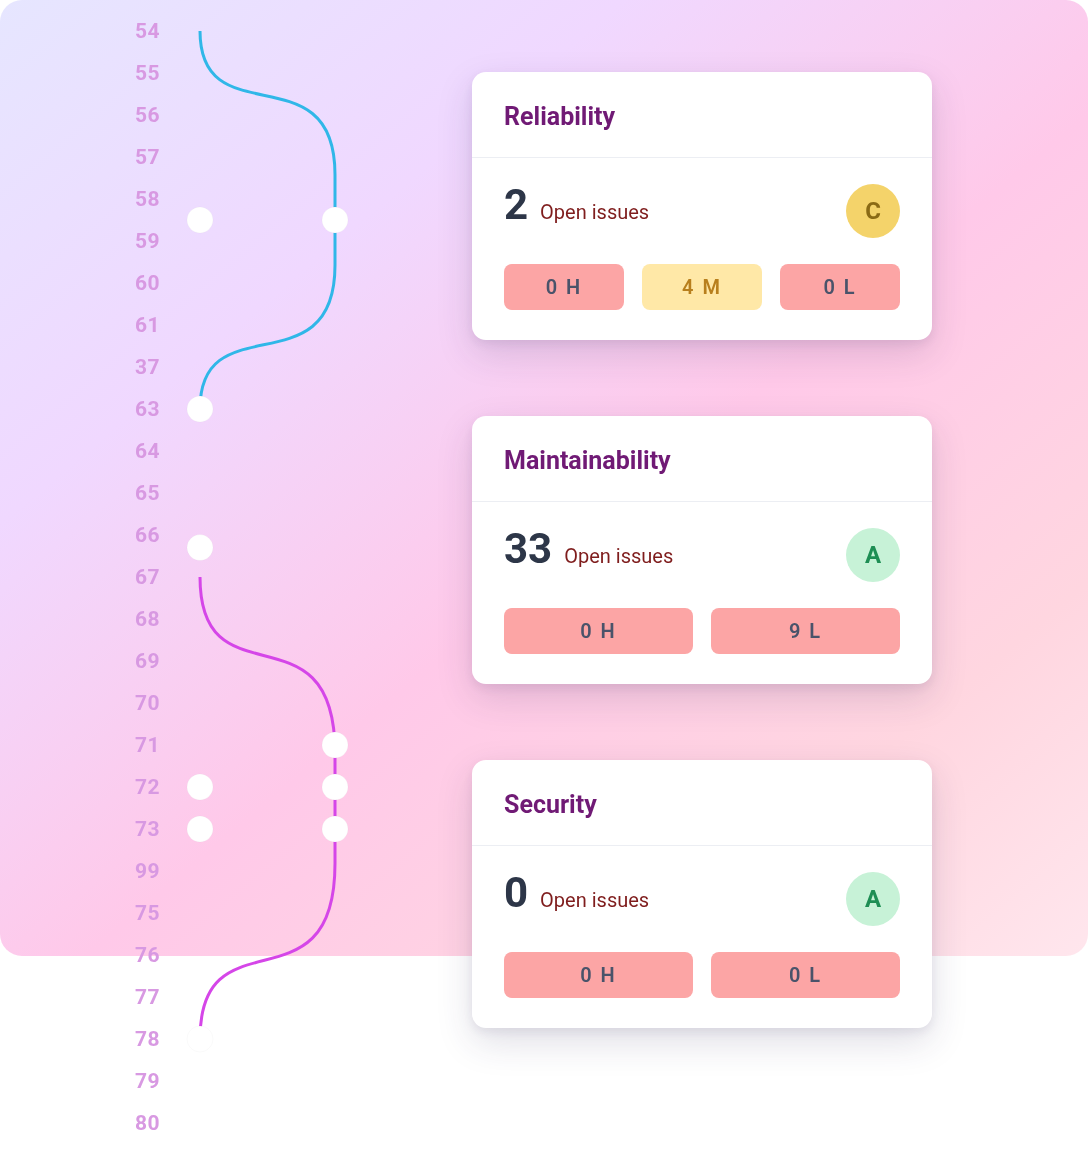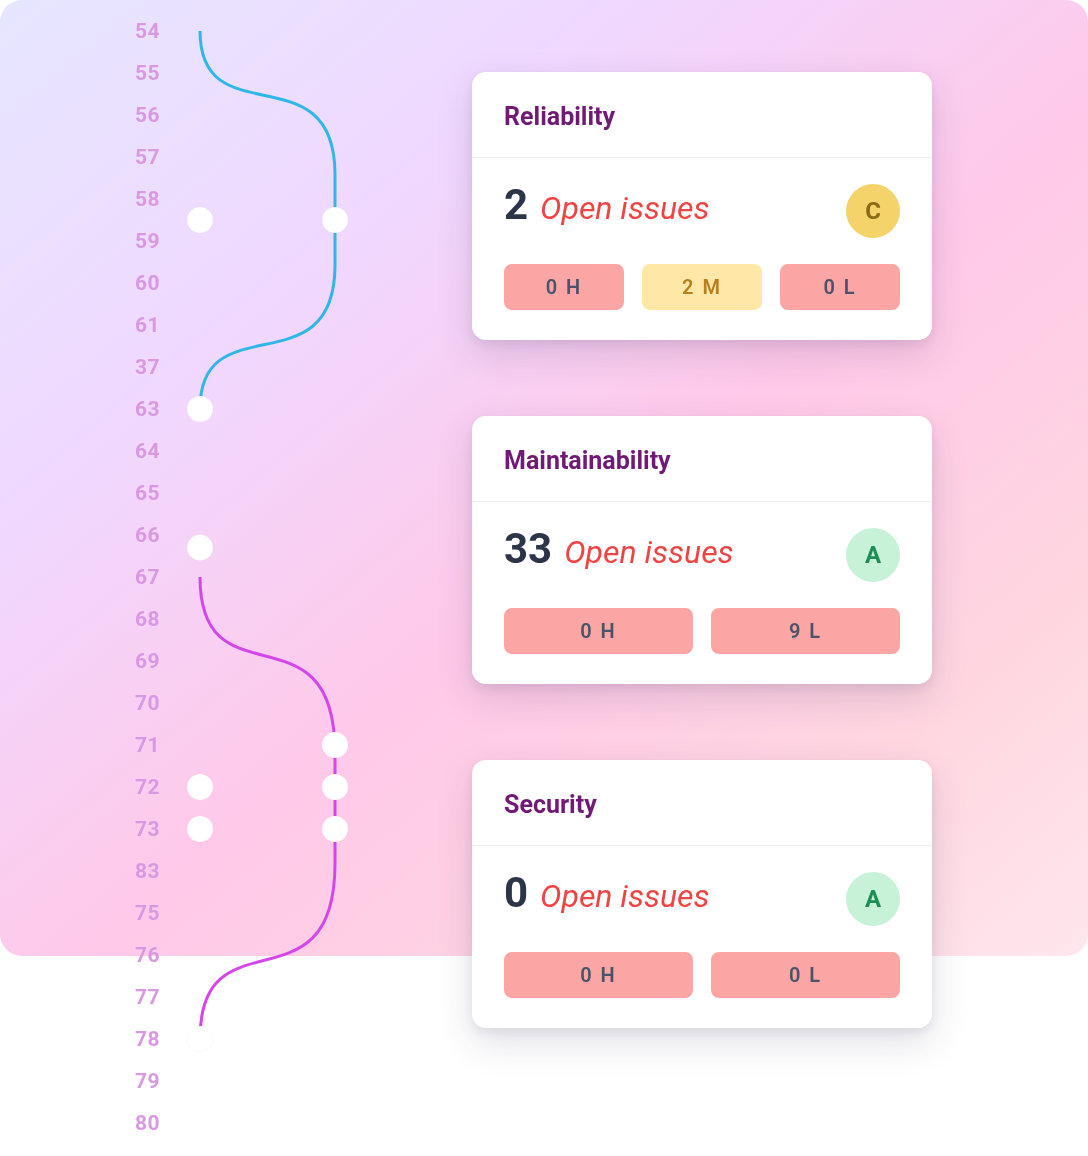--- a/index.html
+++ b/index.html
@@ -82,23 +82,22 @@
       gap: 12px;
       margin-bottom: 26px;
     }
     .issues-count {
       font-size: 42px;
       font-weight: 700;
       color: #2d3648;
       line-height: 1;
     }
     .issues-label {
-      font-size: 32px;
-      color: #ef4444;
-      font-style: italic;
+      font-size: 20px;
+      color: #7f1d1d;
     }
     .grade {
       margin-left: auto;
       width: 54px;
       height: 54px;
       border-radius: 50%;
       display: flex;
       align-items: center;
       justify-content: center;
       font-size: 24px;
@@ -145,21 +144,21 @@
       <div class="lnum">64</div>
       <div class="lnum">65</div>
       <div class="lnum">66</div>
       <div class="lnum">67</div>
       <div class="lnum">68</div>
       <div class="lnum">69</div>
       <div class="lnum">70</div>
       <div class="lnum">71</div>
       <div class="lnum">72</div>
       <div class="lnum">73</div>
-      <div class="lnum">83</div>
+      <div class="lnum">99</div>
       <div class="lnum">75</div>
       <div class="lnum">76</div>
       <div class="lnum">77</div>
       <div class="lnum">78</div>
       <div class="lnum">79</div>
       <div class="lnum">80</div>
     </div>
 
   <svg class="graph" id="graph" viewBox="0 0 220 1136">
       <defs>
@@ -191,21 +190,21 @@
           <div class="card-title">Reliability</div>
         </div>
         <div class="card-body">
           <div class="issues-row">
             <span class="issues-count">2</span>
             <span class="issues-label">Open issues</span>
             <span class="grade grade-c">C</span>
           </div>
           <div class="sev-row">
             <div class="sev">0 H</div>
-            <div class="sev sev-med-active">2 M</div>
+            <div class="sev sev-med-active">4 M</div>
             <div class="sev">0 L</div>
           </div>
         </div>
       </div>
       <div class="card">
         <div class="card-head">
           <div class="card-title">Maintainability</div>
         </div>
         <div class="card-body">
           <div class="issues-row">

